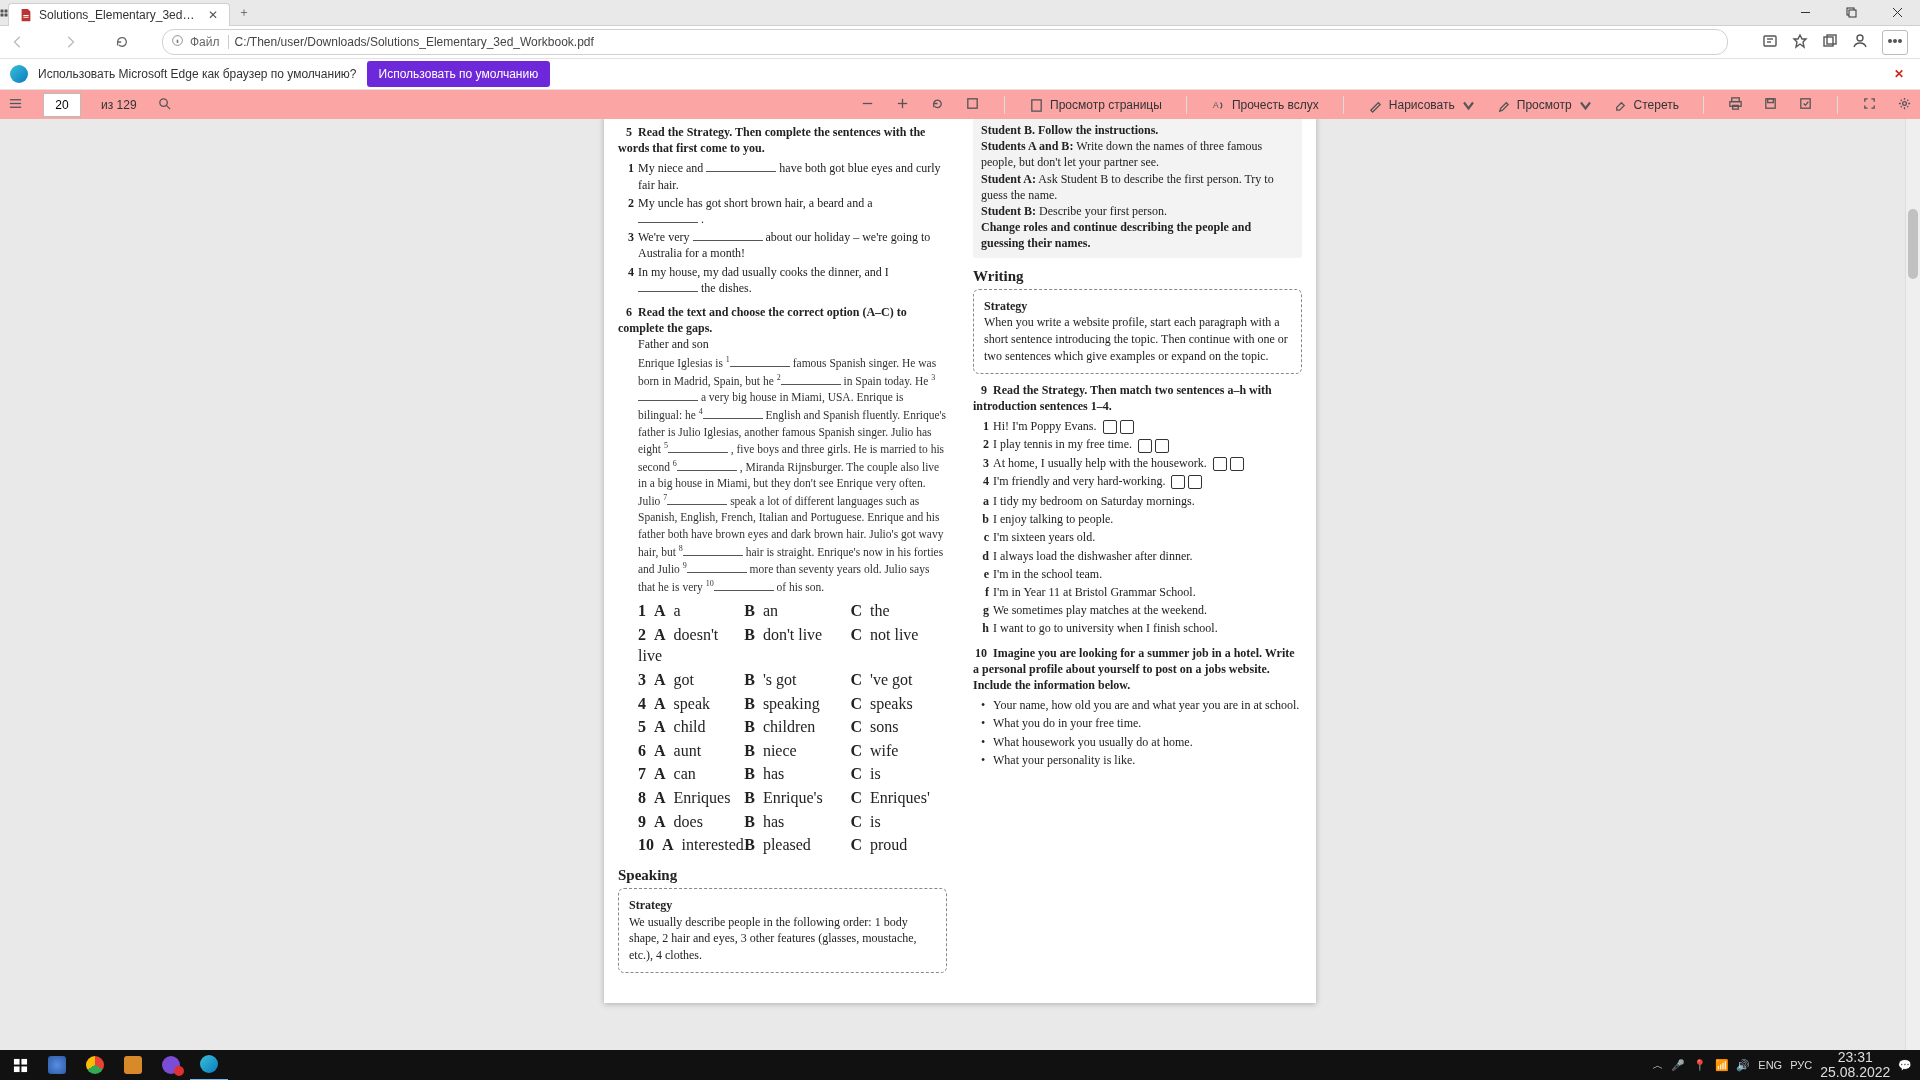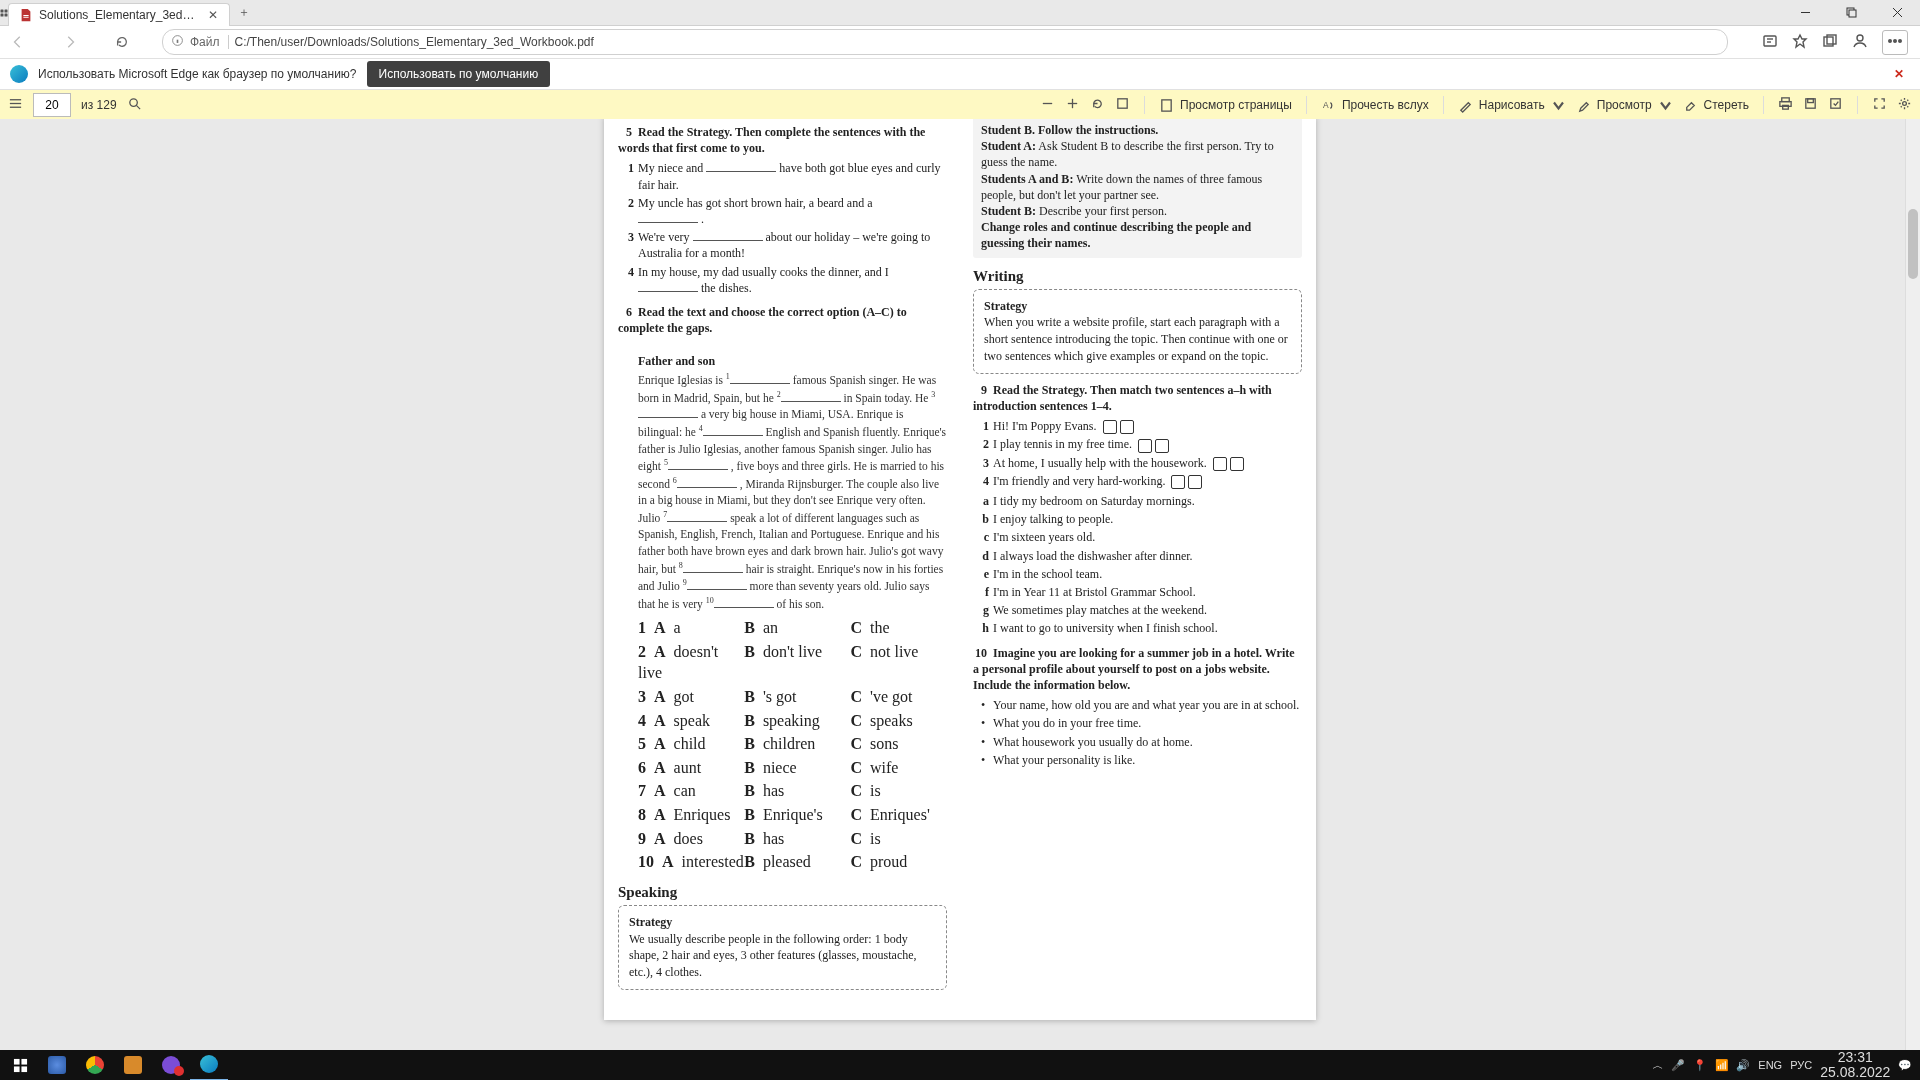--- a/index.html
+++ b/index.html
@@ -61,28 +61,28 @@
   .addr-right svg{width:16px;height:16px;stroke:#555;fill:none;stroke-width:1.4}
   .dots-btn{border:1px solid #bbb;border-radius:3px;padding:2px 4px}
   
   .banner{
     height:30px;background:#fff;display:flex;align-items:center;padding:0 10px;
     border-bottom:1px solid #e1e1e1;gap:10px;font-size:12px;
   }
   .banner .eicon{width:18px;height:18px;border-radius:50%;background:linear-gradient(135deg,#39c0d8,#0a7bbf);}
   .banner .txt{color:#333}
   .banner .btn{
-    background:#404040;color:#fff;border-radius:3px;padding:6px 12px;font-size:12px;
+    background:#6d28d9;color:#fff;border-radius:3px;padding:6px 12px;font-size:12px;
   }
   .banner .spacer{flex:1}
   .banner .close{color:#cc2a1d;font-weight:bold;padding:0 6px}
   
   .pdf-toolbar{
-    height:30px;background:#fef9c3;border-bottom:1px solid #dcdcdc;
-    display:flex;align-items:center;padding:0 8px;gap:10px;font-size:12px;color:#333;
+    height:30px;background:#fca5a5;border-bottom:1px solid #dcdcdc;
+    display:flex;align-items:center;padding:0 8px;gap:20px;font-size:12px;color:#333;
   }
   .pdf-toolbar .sep{width:1px;height:18px;background:#dcdcdc;margin:0 4px}
   .pdf-toolbar .pg-input{
     width:32px;height:20px;border:1px solid #bbb;background:#fff;text-align:center;font-size:12px;
   }
   .pdf-toolbar svg{width:15px;height:15px;stroke:#555;fill:none;stroke-width:1.4}
   .pdf-toolbar .tb-btn{display:flex;align-items:center;gap:6px}
   .pdf-toolbar .flex{flex:1}
   
   .viewer{
@@ -116,21 +116,21 @@
   ol.num{list-style:none;padding-left:20px;margin:4px 0}
   ol.num li{position:relative;margin:2px 0;padding-left:0}
   ol.num li .n{position:absolute;left:-18px;font-weight:bold;width:14px;text-align:right}
   ul.bul{list-style:none;padding-left:20px;margin:4px 0}
   ul.bul li{position:relative;margin:2px 0}
   ul.bul li::before{content:"•";position:absolute;left:-12px}
   .lettered{list-style:none;padding-left:20px;margin:4px 0}
   .lettered li{position:relative;margin:2px 0}
   .lettered li .l{position:absolute;left:-18px;font-weight:bold;width:14px;text-align:right}
   .ex{margin-top:8px}
-  .subhead{font-weight:bold;margin:17px 0 2px 0}
+  .subhead{font-weight:normal;margin:0 0 2px 0}
   .textpass{font-size:11.5px;line-height:1.45;color:#333}
   .sup{font-size:8px;vertical-align:super}
   
   .taskbar{
     position:absolute;left:0;right:0;bottom:0;height:30px;background:#111;
     display:flex;align-items:center;padding:0 2px;color:#ddd;font-size:11px;
   }
   .taskbar .start{width:36px;display:flex;align-items:center;justify-content:center}
   .taskbar .start svg{width:15px;height:15px;fill:#fff}
   .taskbar .app{width:38px;height:30px;display:flex;align-items:center;justify-content:center}
@@ -397,22 +397,22 @@
         <div class="sec-title">Speaking</div>
         <div class="strategy-box">
           <div class="hd">Strategy</div>
           <div>We usually describe people in the following order: 1 body shape, 2 hair and eyes, 3 other features (glasses, moustache, etc.), 4 clothes.</div>
         </div>
       </div>
 
       <div class="col">
         <div class="body" style="background:#f3f3f3;padding:6px 8px;border-radius:3px">
           <div><b>Student B. Follow the instructions.</b></div>
+          <div><b>Students A and B:</b><span> Write down the names of three famous people, but don't let your partner see.</span></div>
           <div><b>Student A:</b><span> Ask Student B to describe the first person. Try to guess the name.</span></div>
-          <div><b>Students A and B:</b><span> Write down the names of three famous people, but don't let your partner see.</span></div>
           <div><b>Student B:</b><span> Describe your first person.</span></div>
           <div><b>Change roles and continue describing the people and guessing their names.</b></div>
         </div>
 
         <div class="sec-title">Writing</div>
         <div class="strategy-box">
           <div class="hd">Strategy</div>
           <div>When you write a website profile, start each paragraph with a short sentence introducing the topic. Then continue with one or two sentences which give examples or expand on the topic.</div>
         </div>
 

